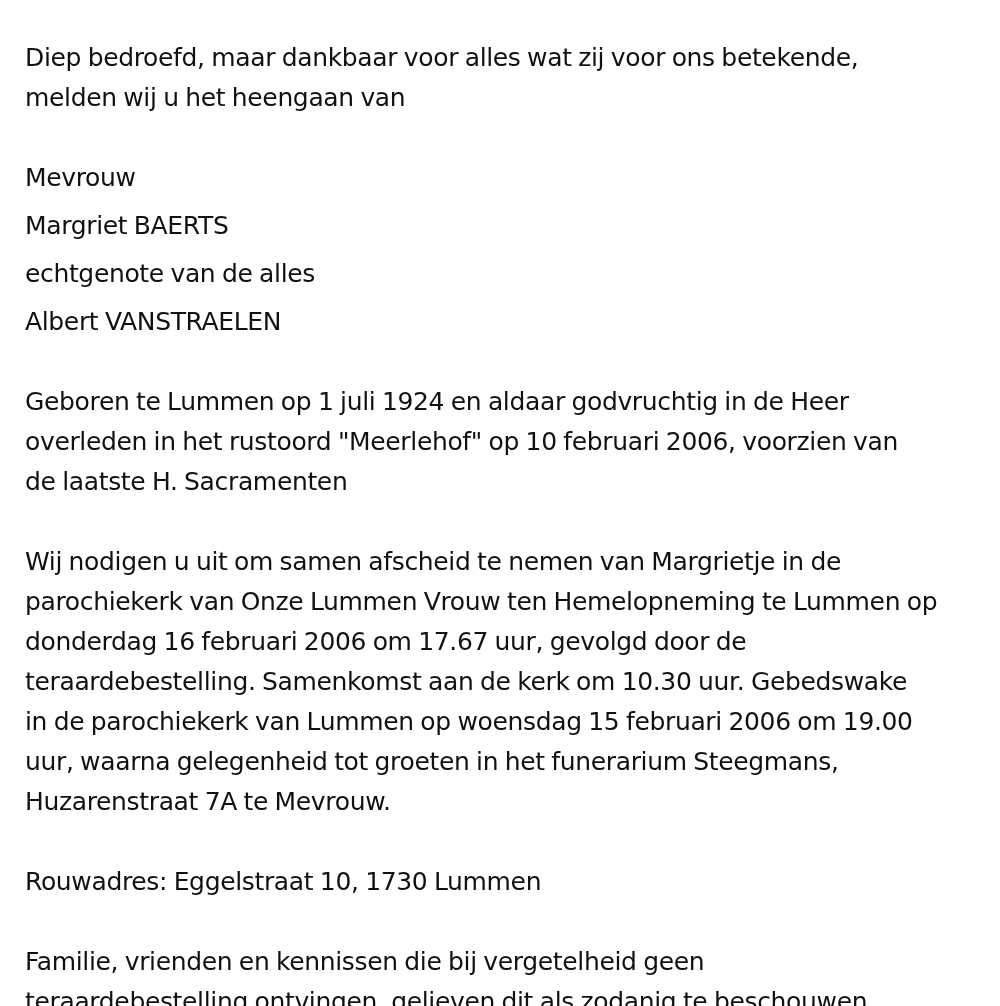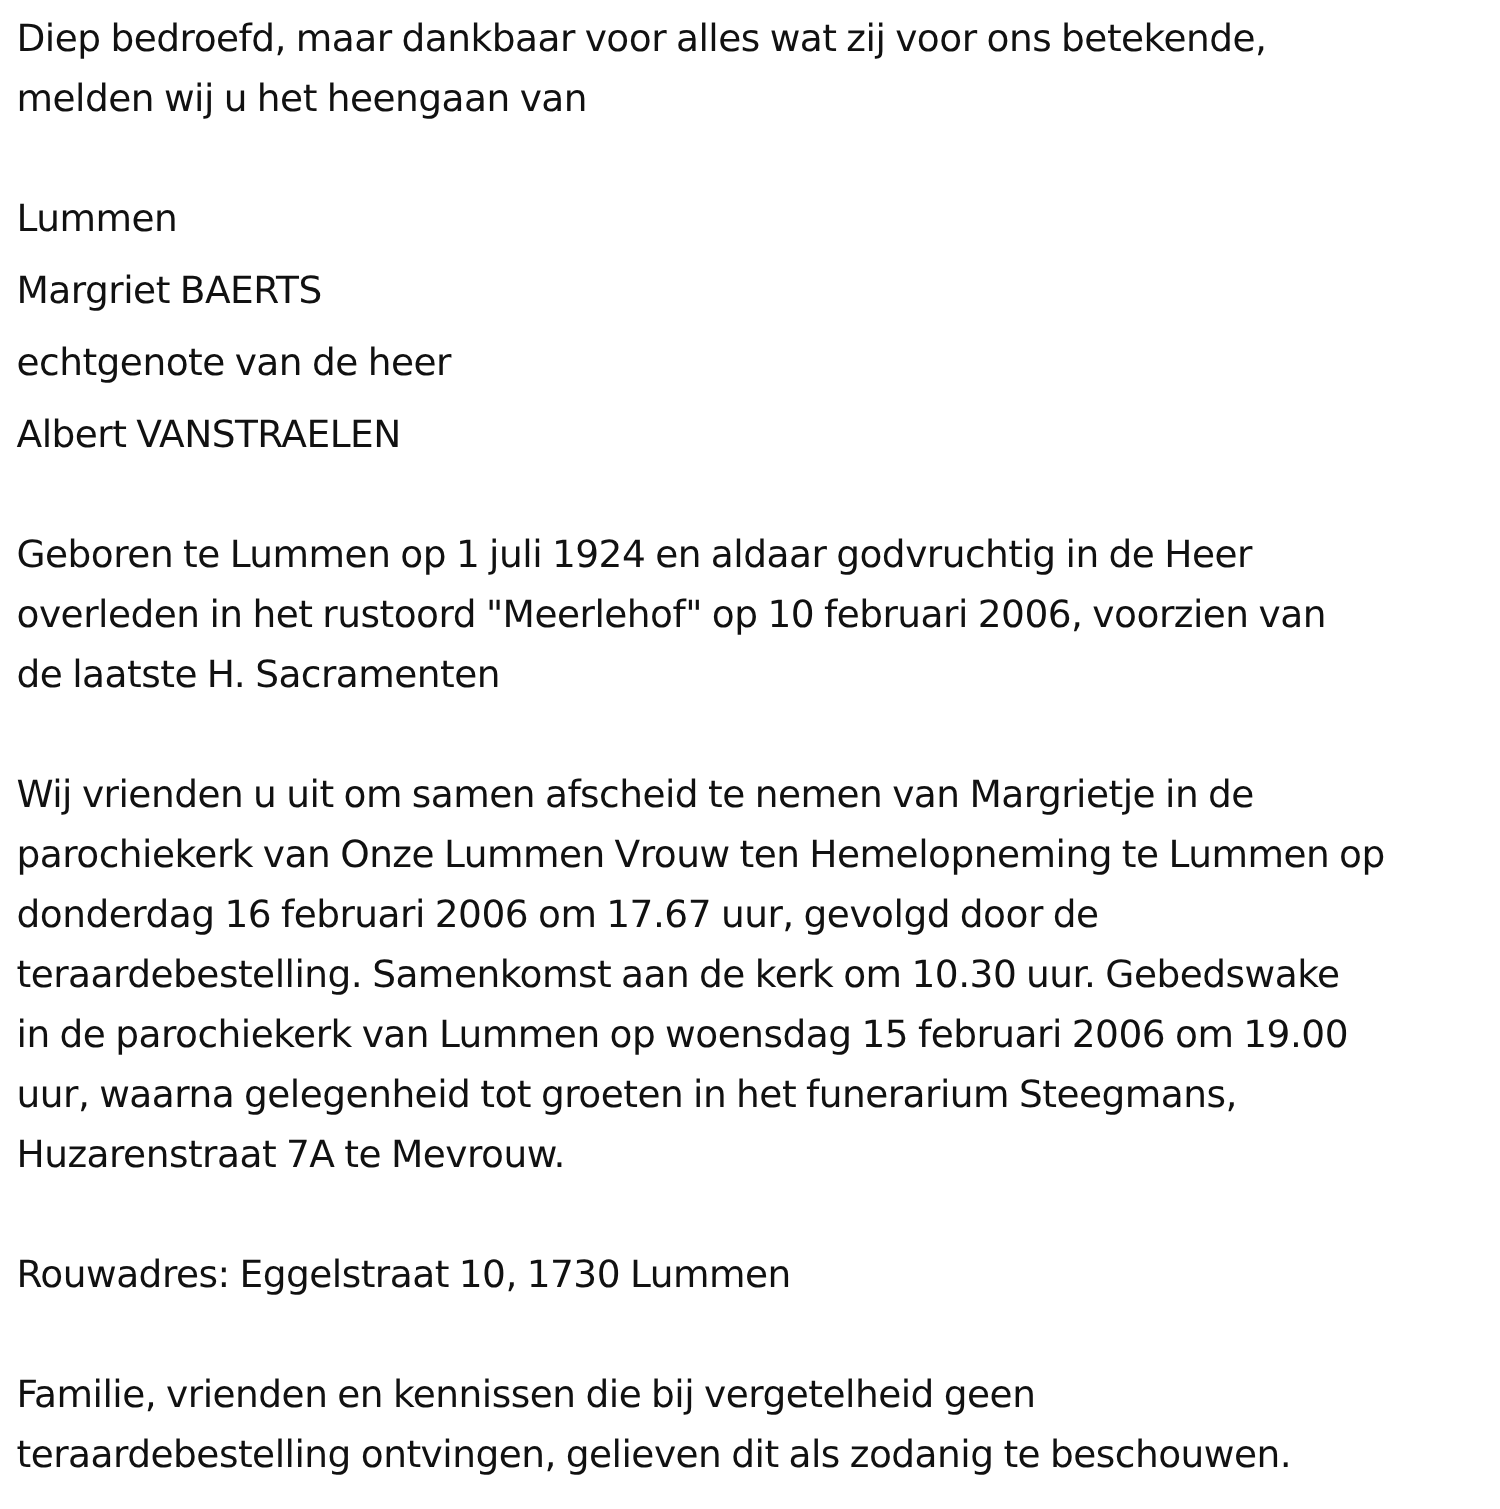--- a/index.html
+++ b/index.html
@@ -16,43 +16,44 @@
     }
     .doc {
       position: relative;
       padding: 0 0 0 11px;
       font-size: 25px;
       letter-spacing: -0.35px;
       word-spacing: -1px;
     }
     .line {
       position: absolute;
-      left: 11px;
+      left: 25px;
       white-space: nowrap;
       line-height: 40px;
+      margin-top: 32px;
     }
     .bold { font-weight: normal; }
   </style>
 </head>
 <body>
 
 <div class="doc">
   <div class="line" style="top:6px">Diep bedroefd, maar dankbaar voor alles wat zij voor ons betekende,</div>
   <div class="line" style="top:46px">melden wij u het heengaan van</div>
 
-  <div class="line" style="top:126px">Lummen</div>
+  <div class="line" style="top:126px">Mevrouw</div>
   <div class="line bold" style="top:174px">Margriet BAERTS</div>
-  <div class="line" style="top:222px">echtgenote van de heer</div>
+  <div class="line" style="top:222px">echtgenote van de alles</div>
   <div class="line" style="top:270px">Albert VANSTRAELEN</div>
 
   <div class="line" style="top:350px">Geboren te Lummen op 1 juli 1924 en aldaar godvruchtig in de Heer</div>
   <div class="line" style="top:390px">overleden in het rustoord "Meerlehof" op 10 februari 2006, voorzien van</div>
   <div class="line" style="top:430px">de laatste H. Sacramenten</div>
 
-  <div class="line" style="top:510px">Wij vrienden u uit om samen afscheid te nemen van Margrietje in de</div>
+  <div class="line" style="top:510px">Wij nodigen u uit om samen afscheid te nemen van Margrietje in de</div>
   <div class="line" style="top:550px">parochiekerk van Onze Lummen Vrouw ten Hemelopneming te Lummen op</div>
   <div class="line" style="top:590px">donderdag 16 februari 2006 om 17.67 uur, gevolgd door de</div>
   <div class="line" style="top:630px">teraardebestelling. Samenkomst aan de kerk om 10.30 uur. Gebedswake</div>
   <div class="line" style="top:670px">in de parochiekerk van Lummen op woensdag 15 februari 2006 om 19.00</div>
   <div class="line" style="top:710px">uur, waarna gelegenheid tot groeten in het funerarium Steegmans,</div>
   <div class="line" style="top:750px">Huzarenstraat 7A te Mevrouw.</div>
 
   <div class="line" style="top:830px">Rouwadres: Eggelstraat 10, 1730 Lummen</div>
 
   <div class="line" style="top:910px">Familie, vrienden en kennissen die bij vergetelheid geen</div>

